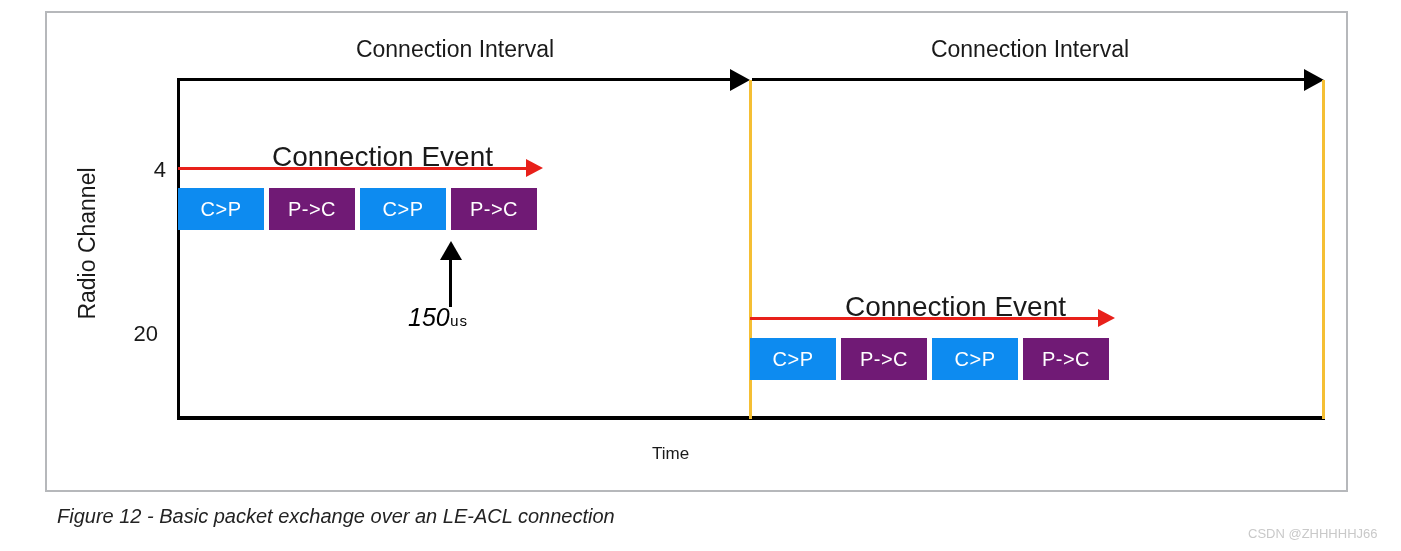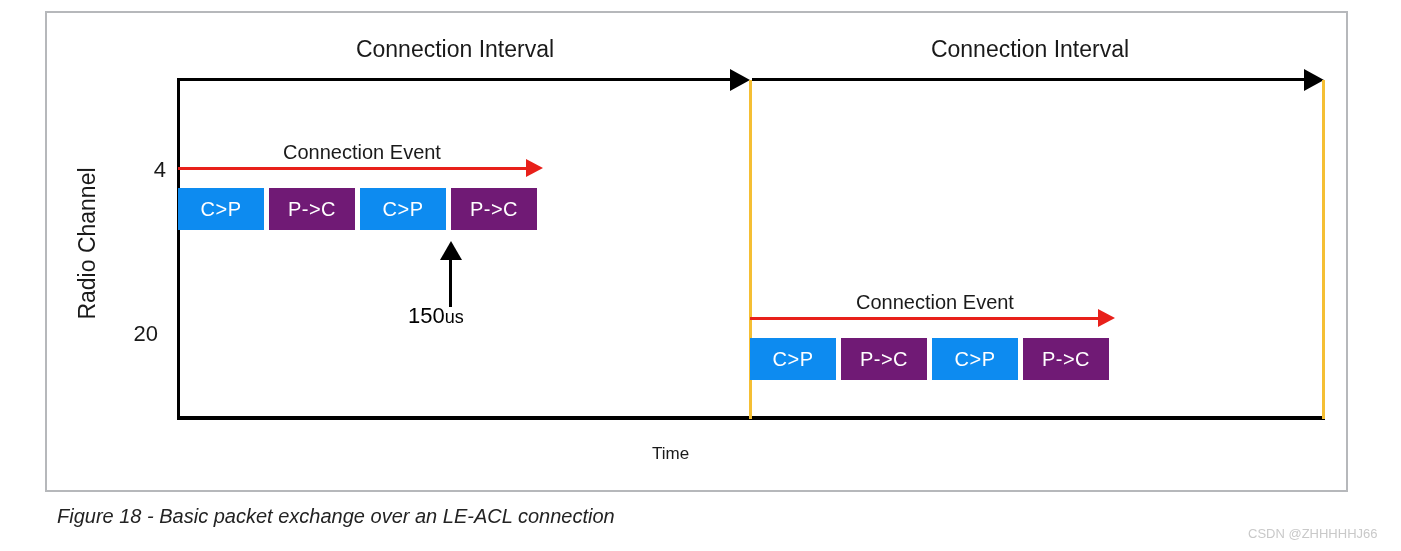--- a/index.html
+++ b/index.html
@@ -94,21 +94,21 @@
   }
   .event-arrow-head {
     position: absolute;
     width: 0; height: 0;
     border-top: 9px solid transparent;
     border-bottom: 9px solid transparent;
     border-left: 17px solid #e8201a;
   }
   .event-label {
     position: absolute;
-    font-size: 20px;
+    font-size: 28px;
     color: #1a1a1a;
     white-space: nowrap;
     text-align: center;
   }
 
   
   .packet {
     position: absolute;
     height: 42px;
     color: #ffffff;
@@ -132,22 +132,22 @@
     width: 0; height: 0;
     border-left: 11px solid transparent;
     border-right: 11px solid transparent;
     border-bottom: 19px solid #000000;
   }
   .anno-text {
     position: absolute;
     white-space: nowrap;
     color: #000000;
   }
-  .anno-text .val { font-size: 22px; }
-  .anno-text .unit { font-size: 18px; }
+  .anno-text .val { font-size: 25px; font-style: italic; }
+  .anno-text .unit { font-size: 15px; font-family: Liberation Mono, monospace; }
 
   
   #y-axis-title {
     position: absolute;
     left: -13px;
     top: 230px;
     width: 200px;
     transform: rotate(-90deg);
     transform-origin: center center;
     text-align: center;
@@ -238,14 +238,14 @@
   <div class="event-line" style="left:750px; top:317px; width:349px;"></div>
   <div class="event-arrow-head" style="left:1098px; top:309px;"></div>
 
   <div class="packet c2p" style="left:750px; top:338px; width:86px;">C&gt;P</div>
   <div class="packet p2c" style="left:841px; top:338px; width:86px;">P-&gt;C</div>
   <div class="packet c2p" style="left:932px; top:338px; width:86px;">C&gt;P</div>
   <div class="packet p2c" style="left:1023px; top:338px; width:86px;">P-&gt;C</div>
 
 </div>
 
-<div id="figure-caption">Figure 18 - Basic packet exchange over an LE-ACL connection</div>
+<div id="figure-caption">Figure 12 - Basic packet exchange over an LE-ACL connection</div>
 <div id="watermark">CSDN @ZHHHHHJ66</div>
 
 </body></html>

